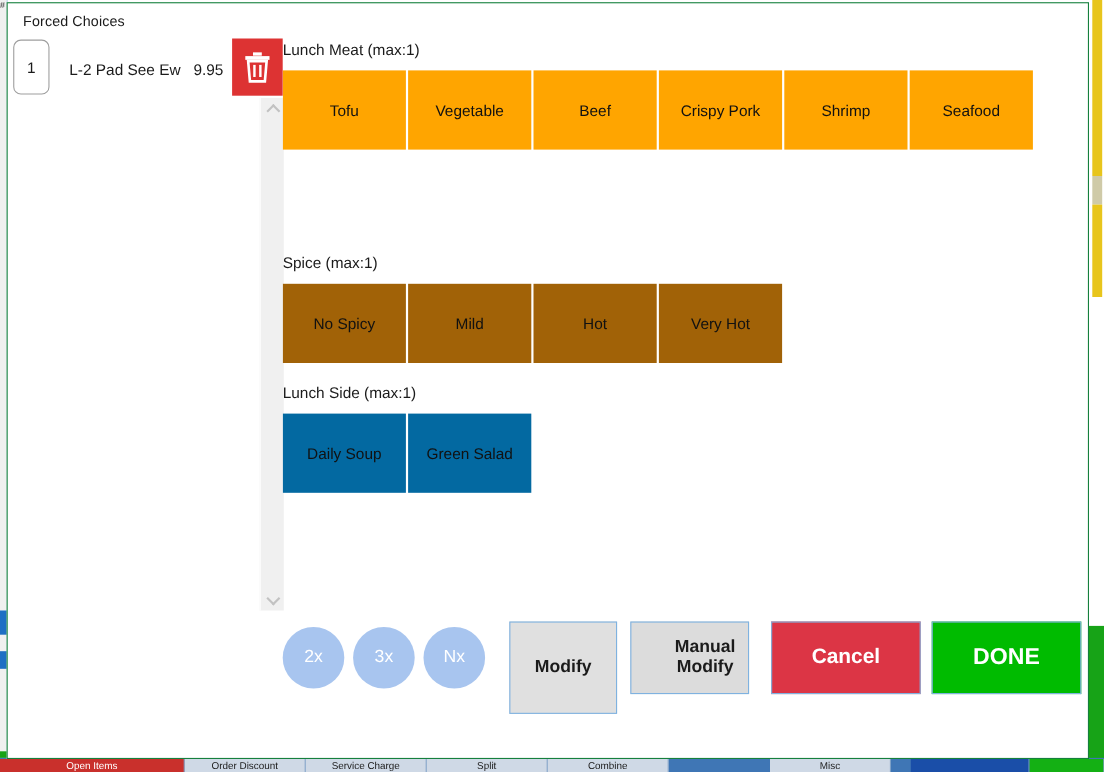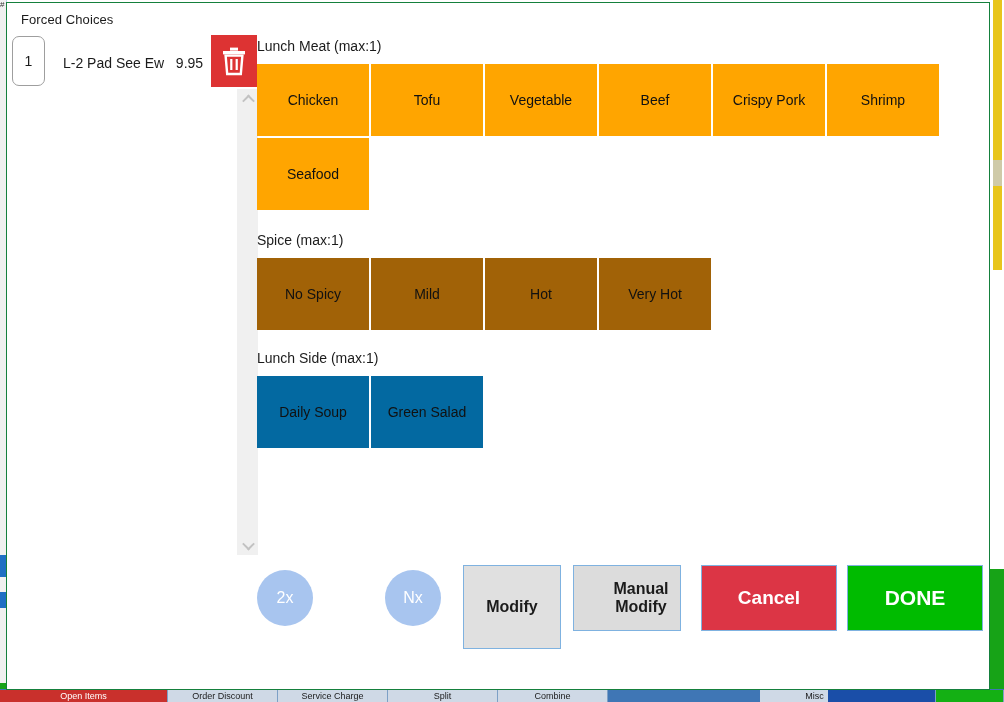--- a/index.html
+++ b/index.html
@@ -300,21 +300,21 @@
   <div id="bg-green-right"></div>
   <div id="bg-green-band"></div>
 
   <div id="bg-bottom-bar">
       <div class="bg-bottom-item accent-red" style="left: 0px; width: 168px;">Open Items</div>
       <div class="bg-bottom-item " style="left: 168px; width: 110px;">Order Discount</div>
       <div class="bg-bottom-item " style="left: 278px; width: 110px;">Service Charge</div>
       <div class="bg-bottom-item " style="left: 388px; width: 110px;">Split</div>
       <div class="bg-bottom-item " style="left: 498px; width: 110px;">Combine</div>
       <div class="bg-bottom-item " style="left: 608px; width: 110px; margin-top: 43px;">Print Check</div>
-      <div class="bg-bottom-item " style="left: 760px; width: 110px;">Misc</div>
+      <div class="bg-bottom-item " style="left: 700px; width: 110px;">Misc</div>
       <div class="bg-bottom-item accent-blue" style="left: 828px; width: 108px;"></div>
       <div class="bg-bottom-item accent-green" style="left: 936px; width: 68px;"></div>
     </div>
 </div>
 
 <div id="dialog">
 
   <div id="fc-title">Forced Choices</div>
 
   <div id="qty-box">1</div>
@@ -335,21 +335,20 @@
     <div class="scroll-arrow" id="scroll-up">
       <span class="chev up"></span>
     </div>
     <div class="scroll-arrow" id="scroll-down">
       <span class="chev down"></span>
     </div>
   </div>
 
   <div id="choices-pane">
       <div class="group" style="top: 8px;"><div class="group-label">Lunch Meat (max:1)</div><div class="options-row" style="width: 690px;">
-          <div class="option meat">Chicken</div>
           <div class="option meat">Tofu</div>
           <div class="option meat">Vegetable</div>
           <div class="option meat">Beef</div>
           <div class="option meat">Crispy Pork</div>
           <div class="option meat">Shrimp</div>
           <div class="option meat">Seafood</div>
         </div></div>
       <div class="group" style="top: 202px;"><div class="group-label">Spice (max:1)</div><div class="options-row" style="width: 100%;">
           <div class="option spice">No Spicy</div>
           <div class="option spice">Mild</div>
@@ -358,20 +357,21 @@
         </div></div>
       <div class="group" style="top: 320px;"><div class="group-label">Lunch Side (max:1)</div><div class="options-row" style="width: 100%;">
           <div class="option side">Daily Soup</div>
           <div class="option side">Green Salad</div>
         </div></div>
     </div>
 
   <div id="footer"></div>
 
   <div class="multi-btn" id="btn-2x">2x</div>
+  <div class="multi-btn" id="btn-3x">3x</div>
   <div class="multi-btn" id="btn-nx">Nx</div>
 
   <div class="action-btn" id="btn-modify">Modify</div>
   <div class="action-btn" id="btn-manual-modify">Manual Modify</div>
   <div class="action-btn" id="btn-cancel">Cancel</div>
   <div class="action-btn" id="btn-done">DONE</div>
 
 </div>
 
 </body></html>

